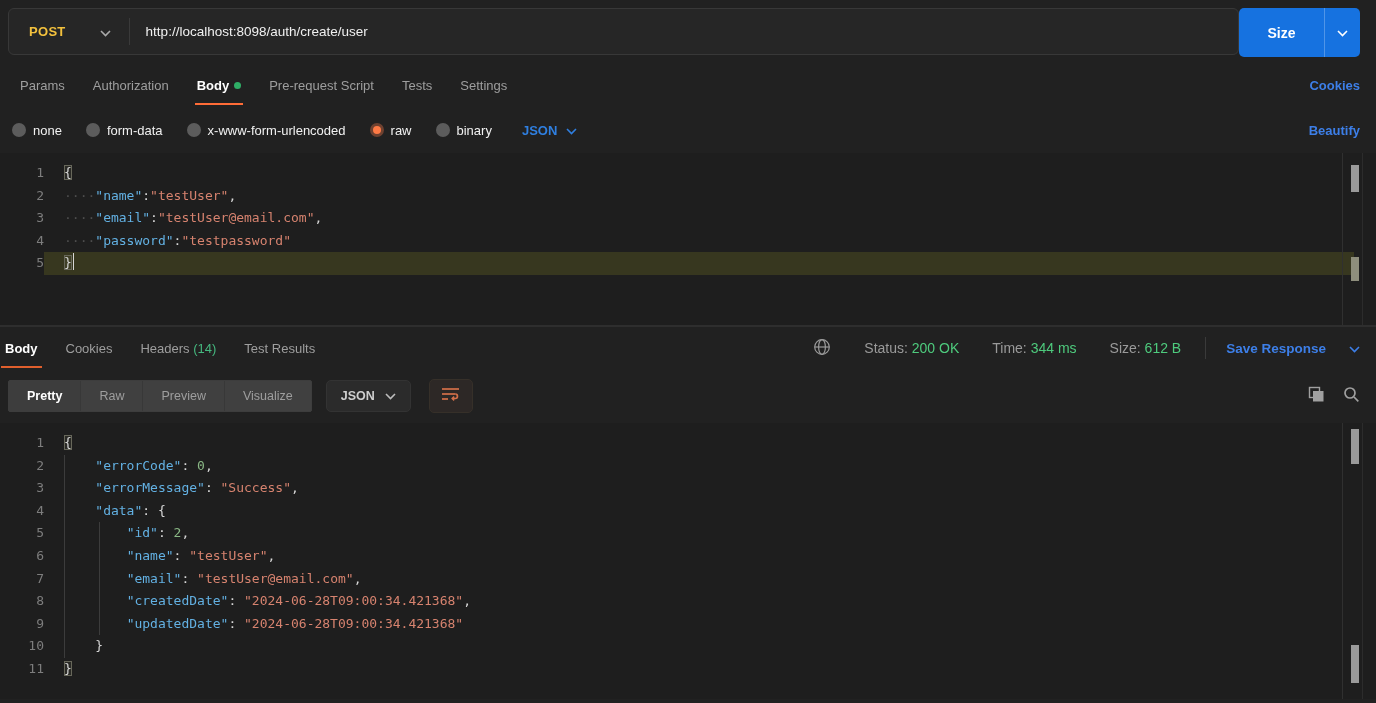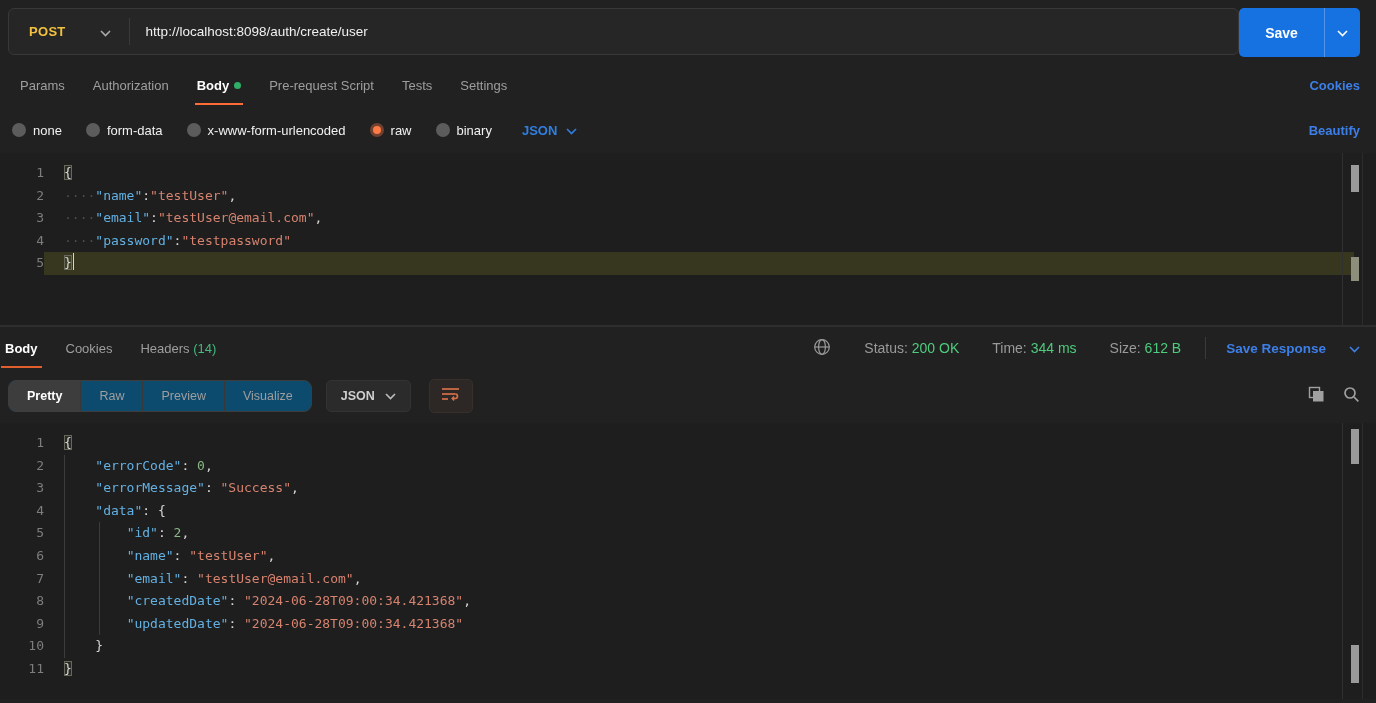--- a/index.html
+++ b/index.html
@@ -74,21 +74,21 @@
   .resp-tab.active .tab-underline{position:absolute;left:10px;right:10px;bottom:1px;height:2px;background:#e05f2d;}
   .resp-tab .count{color:var(--green);}
   .meta-right{margin-left:auto;display:flex;align-items:center;gap:10px;}
   .meta-pair{font-size:14px;color:#9a9a9a;margin-left:23px;white-space:nowrap;}
   .meta-pair .val{color:#4ecb7d;}
   .meta-div{width:1px;height:22px;background:#3a3a3a;margin:0 10px 0 14px;}
   .save-resp{display:flex;align-items:center;gap:23px;color:var(--blue);font-weight:700;font-size:13.5px;cursor:pointer;}
 
   
   .resp-toolbar{display:flex;align-items:center;padding:10px 16px 10px 8px;height:54px;}
-  .segmented{display:flex;border:1px solid #3d3d3d;border-radius:8px;overflow:hidden;background:#0c4a6e;justify-content:flex-end;}
+  .segmented{display:flex;border:1px solid #3d3d3d;border-radius:2px;overflow:hidden;background:#404040;justify-content:flex-end;}
   .seg{padding:8px 18px;font-size:12.5px;color:var(--dim);cursor:pointer;border-right:1px solid #383838;}
   .seg:last-child{border-right:none;}
   .seg.active{background:#3d3d3d;color:#fff;font-weight:700;}
   .fmt-btn{display:flex;align-items:center;gap:10px;background:#2b2b2b;border:1px solid #333;border-radius:5px;color:#cfcfcf;font-size:12.5px;font-weight:700;padding:8px 14px;margin-left:14px;cursor:pointer;}
   .wrap-btn{display:flex;align-items:center;justify-content:center;background:#2d2826;border:1px solid #363029;border-radius:5px;width:44px;height:34px;margin-left:18px;cursor:pointer;}
   .tool-icons{margin-left:auto;display:flex;align-items:center;gap:18px;}
   .icon-btn{background:none;border:none;cursor:pointer;display:flex;align-items:center;}
 </style>
 </head>
 <body>
@@ -100,21 +100,21 @@
       <span class="chev">
         <svg width="11" height="7" viewBox="0 0 11 7">
             <path d="M1 1l4.5 4.5L10 1" fill="none" stroke="#a9a9a9" stroke-width="1.6"></path>
           </svg>
       </span>
     </div>
     <div class="vsep"></div>
     <input class="url-input" value="http://localhost:8098/auth/create/user" style="">
   </div>
   <div class="send-group">
-    <button class="send-btn">Save</button>
+    <button class="send-btn">Size</button>
     <button class="send-caret">
       <span>
         <svg width="11" height="7" viewBox="0 0 11 7">
             <path d="M1 1l4.5 4.5L10 1" fill="none" stroke="#fff" stroke-width="1.6"></path>
           </svg>
       </span>
     </button>
   </div>
 </div>
 
@@ -189,20 +189,21 @@
     <div class="thumb" style="top:12px;height:27px;"></div>
     <div class="thumb" style="top:104px;height:24px;background:#8e8e7c;"></div>
   </div>
 </div>
 
 <div class="resp-meta">
   <div class="resp-tabs">
     <div class="resp-tab active"><span>Body</span><span class="tab-underline"></span></div>
     <div class="resp-tab"><span>Cookies</span></div>
     <div class="resp-tab"><span>Headers</span> <span class="count">(14)</span></div>
+    <div class="resp-tab"><span>Test Results</span></div>
   </div>
   <div class="meta-right">
     <span>
       <svg width="18" height="18" viewBox="0 0 18 18" fill="none" stroke="#9a9a9a" stroke-width="1.2">
         <circle cx="9" cy="9" r="7.3"></circle>
           <ellipse cx="9" cy="9" rx="3.4" ry="7.3"></ellipse>
           <path d="M1.7 9h14.6"></path>
       </svg>
     </span>
     <span class="meta-pair"><span>Status:</span> <span class="val">200 OK</span></span>

